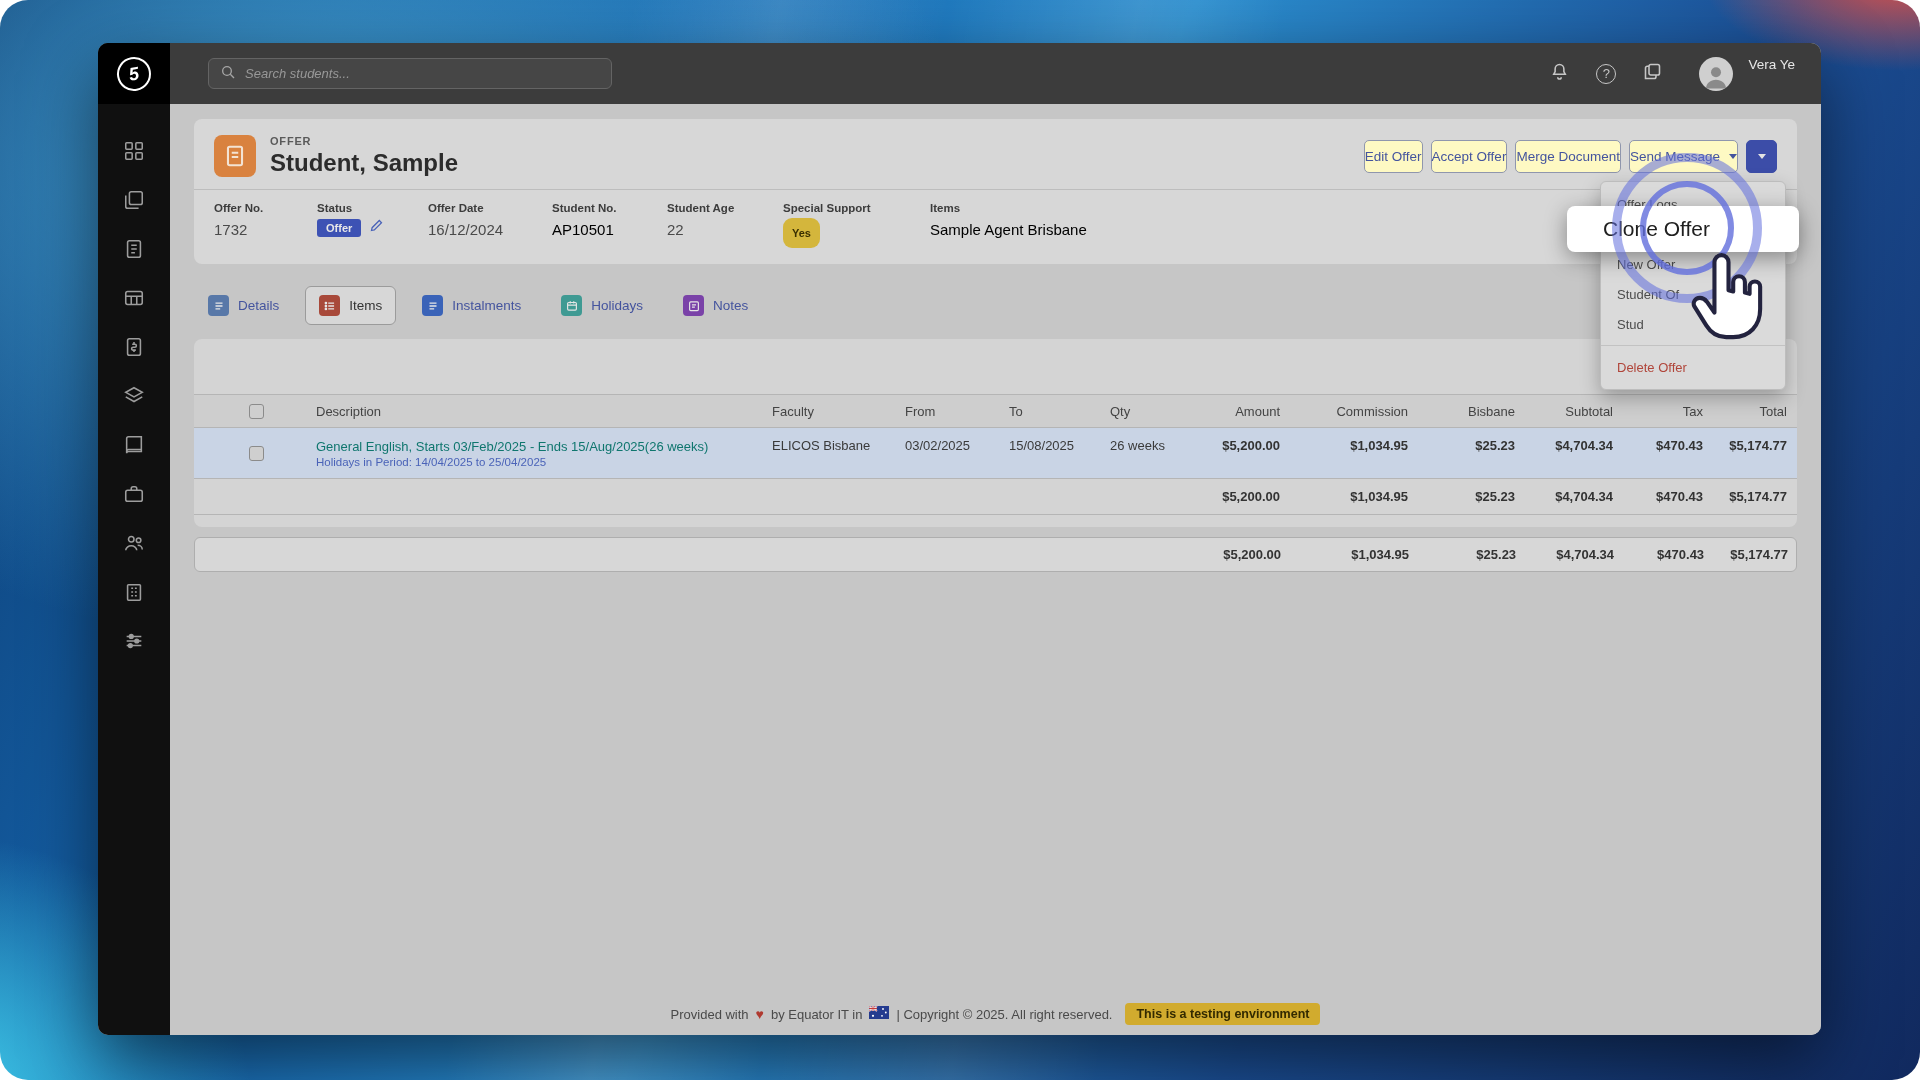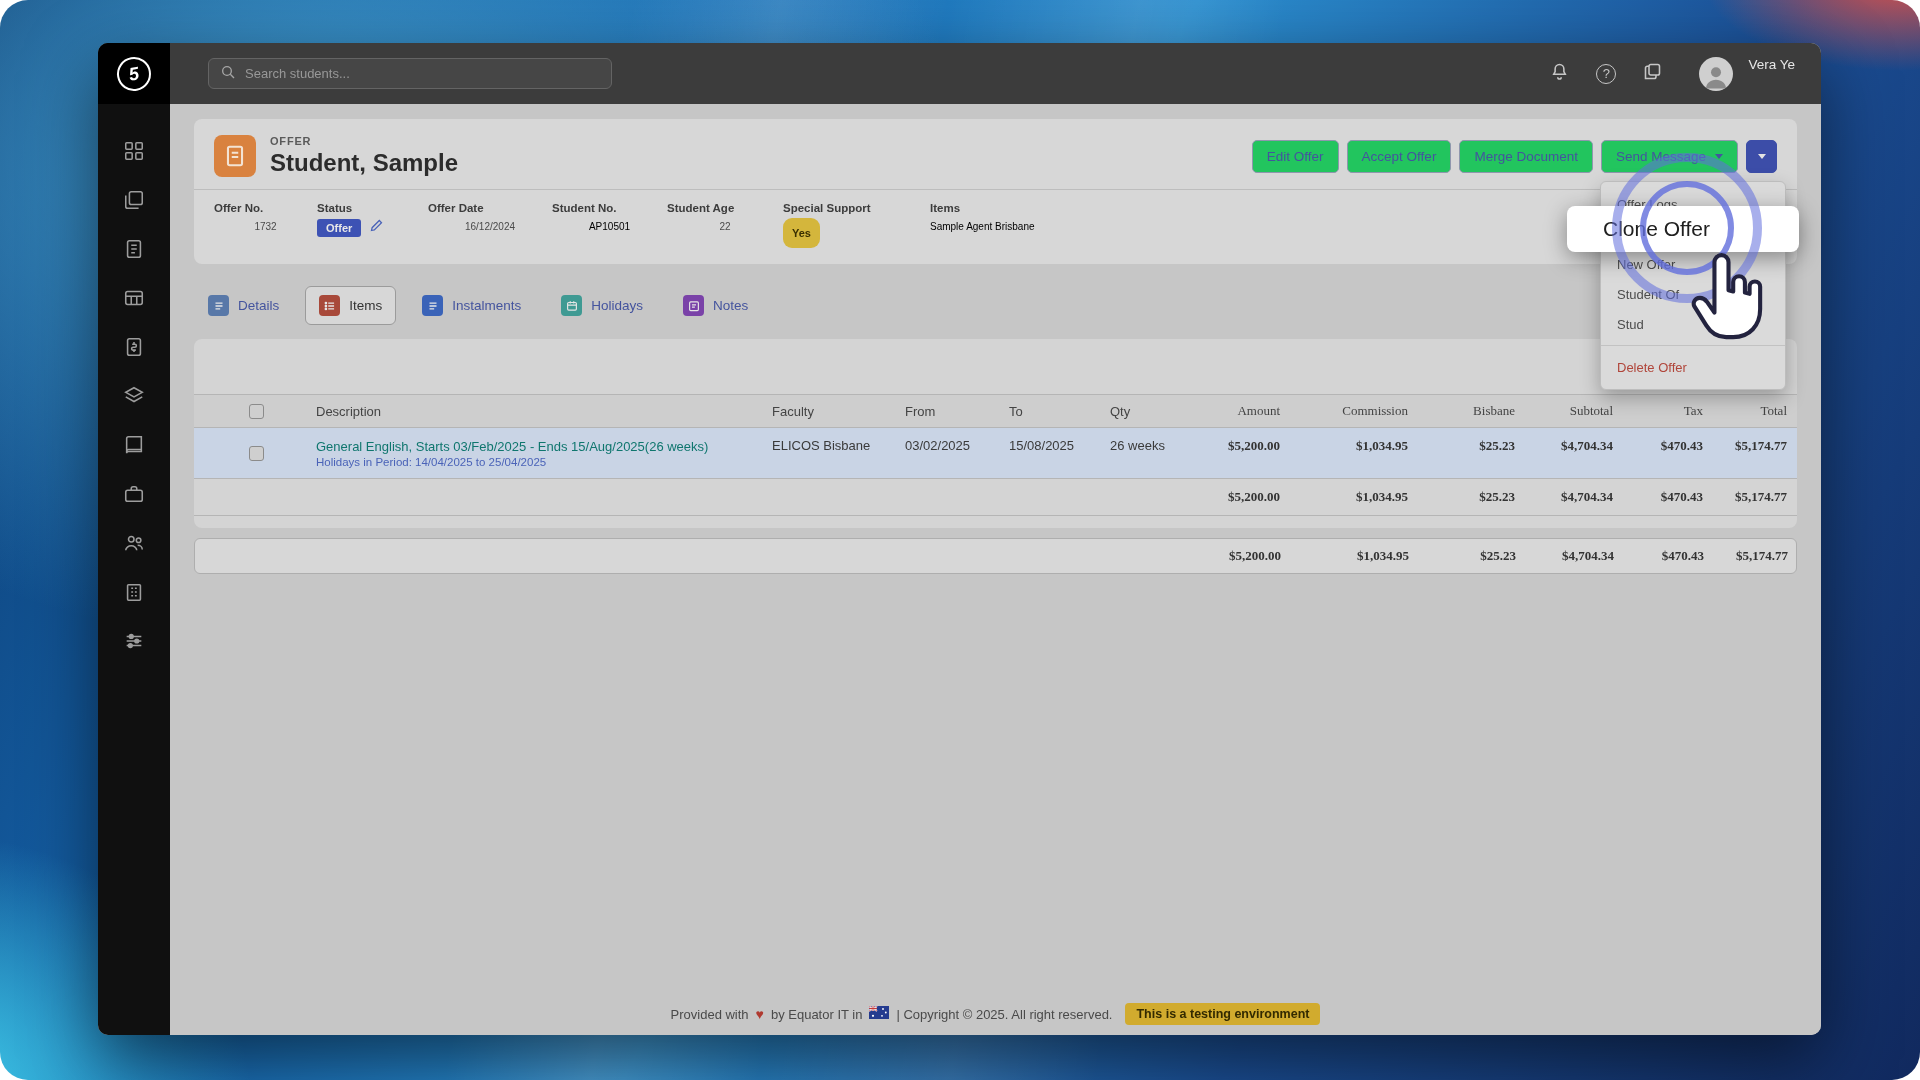--- a/index.html
+++ b/index.html
@@ -31,21 +31,21 @@
     font-style:italic; transform:rotate(-10deg); }
   .nav-icons { display:flex; flex-direction:column; align-items:center; gap:27px; padding-top:36px; }
   .nav-icons svg { display:block; }
 
   
   .topbar { position:absolute; left:72px; top:0; right:0; height:61px; background:#3c3c3c;
     display:flex; align-items:center; padding:0 26px 0 38px; }
   .search-box { width:404px; height:31px; background:#464646; border:1px solid #646464;
     border-radius:6px; display:flex; align-items:center; gap:9px; padding:0 11px; }
   .search-box input { flex:1; background:transparent; border:none; outline:none;
-    color:#cfcfcf; font-size:13px; }
+    color:#cfcfcf; font-size:13px;font-style:italic; }
   .search-box input::placeholder { color:#989898; }
   .topbar-right { margin-left:auto; display:flex; align-items:center; gap:26px; }
   .help-icon { width:20px; height:20px; border:1.7px solid #c6c6c6; border-radius:50%;
     color:#c6c6c6; font-size:13px; display:flex; align-items:center; justify-content:center; }
   .avatar-group { display:flex; align-items:flex-start; gap:15px; margin-left:10px; }
   .avatar { width:34px; height:34px; border-radius:50%; background:#cfcfcf; overflow:hidden;
     display:flex; align-items:flex-end; justify-content:center; }
   .user-name { color:#e6e6e6; font-size:13.5px; }
 
   
@@ -53,32 +53,32 @@
     padding:15px 24px 0; }
 
   
   .offer-card { background:#d7d7d7; border-radius:8px; }
   .offer-card-top { display:flex; align-items:center; gap:14px; padding:16px 20px 12px; }
   .offer-icon { width:42px; height:42px; background:#d9823f; border-radius:8px;
     display:flex; align-items:center; justify-content:center; flex:0 0 auto; }
   .offer-kicker { font-size:11px; letter-spacing:.8px; color:#5a5a5a; font-weight:600; }
   .offer-title { font-size:24px; font-weight:700; color:#2c2c2c; margin-top:2px; }
   .offer-actions { margin-left:auto; display:flex; align-items:center; gap:8px; }
-  .btn { height:33px; padding:0 14px; background:#22c55e; border:1px solid #8f96ad;
+  .btn { height:33px; padding:0 0; background:#fef9c3; border:1px solid #8f96ad;
     border-radius:5px; color:#44549e; font-size:13.5px; display:flex; align-items:center; gap:9px;
     white-space:nowrap; }
   .caret-down { width:0; height:0; border-left:4.5px solid transparent;
     border-right:4.5px solid transparent; border-top:5px solid #44549e; }
   .btn-caret { width:31px; padding:0; justify-content:center; background:#3c4da8; border-color:#3c4da8; }
   .btn-caret .caret-down { border-top-color:#e3e3e3; }
 
   .offer-meta { display:flex; padding:12px 20px 16px; border-top:1px solid #bdbdbd; }
   .meta-field { display:flex; flex-direction:column; }
   .meta-label { font-size:11.5px; font-weight:700; color:#3c3c3c; }
-  .meta-value { font-size:10px; color:#4a4a4a; margin-top:7px;text-align:center; }
+  .meta-value { font-size:15px; color:#4a4a4a; margin-top:7px; }
   .meta-link { color:#000000; }
   .w1{width:103px}.w2{width:111px}.w3{width:124px}.w4{width:115px}.w5{width:116px}.w6{width:147px}
   .status-line { display:flex; align-items:center; gap:8px; margin-top:4px; }
   .badge-status { background:#3d52b4; color:#e8e8e8; font-size:11px; font-weight:600;
     padding:3px 9px; border-radius:3px; }
   .badge-yes { background:#d4b63c; color:#3a3000; font-size:11px; font-weight:700;
     padding:9px 9px; border-radius:9px; margin-top:4px; width:max-content; }
 
   
   .tabs { display:flex; align-items:flex-end; gap:12px; margin:22px 0 14px; }
@@ -93,21 +93,21 @@
   
   .items-panel { background:#d4d4d4; border-radius:8px; padding-top:12px; overflow:hidden; }
   .panel-toolbar { display:flex; justify-content:flex-end; padding:0 100px 12px 0; }
   .btn-new { height:31px; padding:0 16px; background:#d7d7d7; border:1px solid #9aa0b4;
     border-radius:5px; color:#44549e; font-size:13px; display:flex; align-items:center; }
 
   table { width:100%; border-collapse:collapse; table-layout:fixed; font-size:13px; color:#3a3a3a; }
   th { font-weight:400; color:#444; text-align:left; padding:8px 10px; background:#cecece;
     border-top:1px solid #b5b5b5; border-bottom:1px solid #b5b5b5; }
   td { padding:10px; }
-  .num { text-align:right;font-family:Liberation Serif, serif; }
+  .num { text-align:right; }
   .row-group td { background:#c5c5c5; font-weight:700; font-size:12.5px; color:#3a3a3a;
     border-bottom:1px solid #b5b5b5; padding:8px 10px; }
   .group-label-wrap { display:flex; align-items:center; gap:10px; }
   .tri-down { width:0; height:0; border-left:4.5px solid transparent; border-right:4.5px solid transparent;
     border-top:5.5px solid #555; flex:0 0 auto; }
   .row-item td { background:#c9d4e5; border-bottom:1px solid #b5b5b5; vertical-align:top; }
   .row-item td.mid { vertical-align:middle; }
   .row-item .num { font-weight:600; color:#333; }
   .desc-main { color:#0f766e; line-height:1.4; }
   .holiday-note { color:#4a63b8; font-size:11.5px; }

